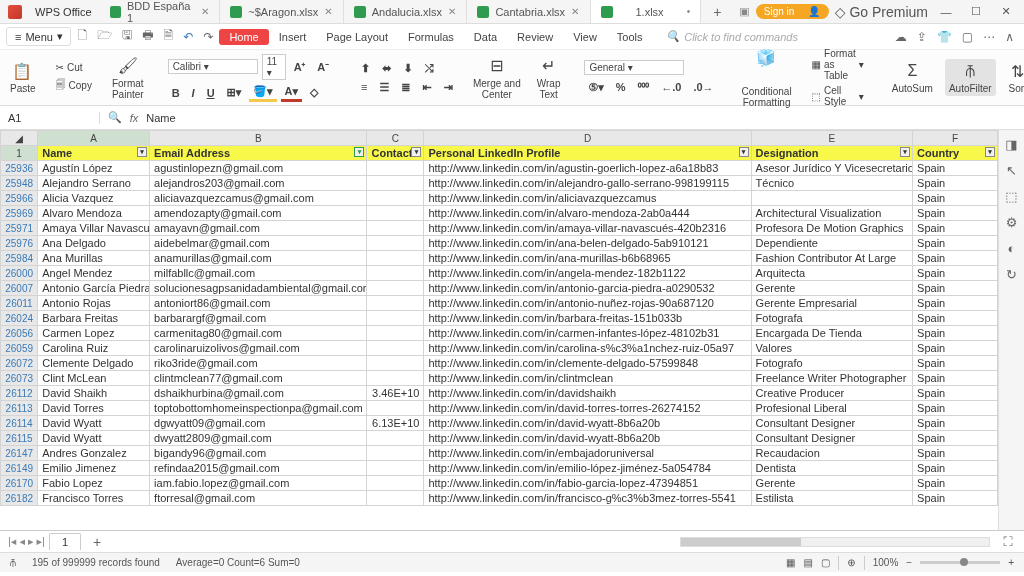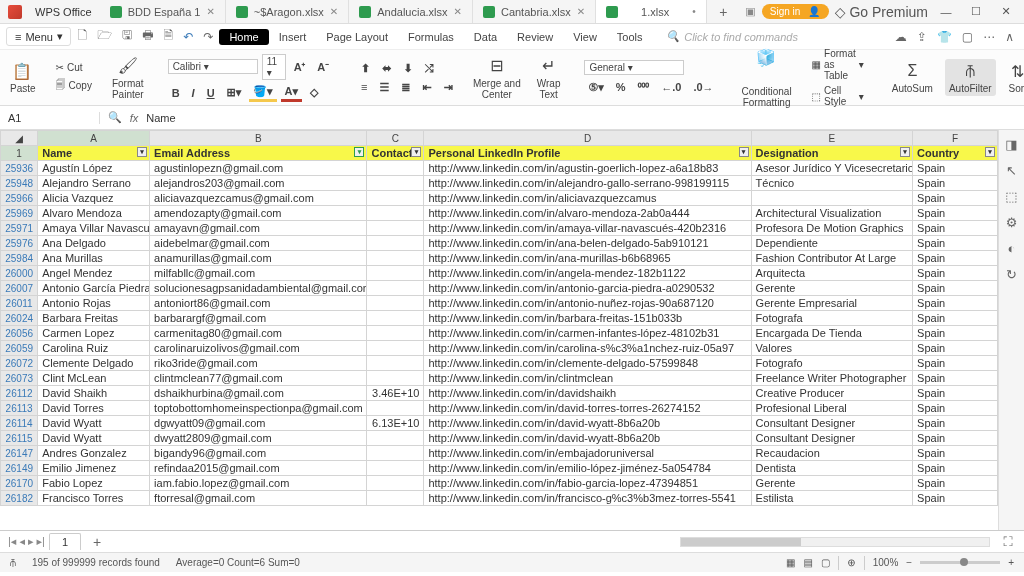--- a/index.html
+++ b/index.html
@@ -8,30 +8,30 @@
 .titlebar { height: 24px; background: #f5f5f5; display: flex; align-items: center; border-bottom: 1px solid #ddd; }
 .app-logo { display: flex; align-items: center; padding: 0 8px; gap: 13px; }
 .wps-icon { width: 14px; height: 14px; background: linear-gradient(135deg,#e74c3c,#c0392b); border-radius: 2px; }
 .tabs { display: flex; flex: 1; height: 100%; }
 .tab { display: flex; align-items: center; padding: 0 10px; gap: 6px; border-right: 1px solid #e0e0e0; font-size: 11px; color: #555; position: relative; }
 .tab.active { background: #fff; gap: 23px; }
 .tab-icon { width: 12px; height: 12px; background: #2e9b4f; border-radius: 2px; display: inline-block; }
 .tab-close { font-size: 10px; color: #888; }
 .tab-add { padding: 0 12px; display: flex; align-items: center; font-size: 14px; color: #666; }
 .titlebar-right { display: flex; align-items: center; gap: 6px; padding: 0 6px; }
-.sign-in-btn { background: #f5a623; color: #fff; padding: 2px 8px; border-radius: 10px; font-size: 10px; display: flex; align-items: center; gap: 8px; }
+.sign-in-btn { background: #f5a623; color: #fff; padding: 2px 8px; border-radius: 10px; font-size: 10px; display: flex; align-items: center; gap: 14px; }
 .premium-btn { color: #555; font-size: 14px; }
 .win-btn { width: 24px; text-align: center; color: #555; font-size: 11px; }
 
 .menubar { height: 26px; display: flex; align-items: center; padding: 0 6px; gap: 2px; border-bottom: 1px solid #eee; }
 .menu-burger { padding: 2px 8px; border: 1px solid #ddd; border-radius: 3px; display: flex; align-items: center; gap: 4px; font-size: 11px; }
 .menu-icon { color: #666; padding: 0 4px; font-size: 12px; }
 .menu-icon.blue { color: #3a7ab8; }
 .menu-item { padding: 2px 10px; font-size: 11px; color: #444; border-radius: 3px; }
-.menu-item.active { background: #000000; color: #fff; }
+.menu-item.active { background: #ef4444; color: #fff; }
 .menu-search { flex: 1; color: #aaa; font-style: italic; padding-left: 12px; display: flex; align-items: center; gap: 4px; }
 
 .ribbon { height: 56px; background: #fcfcfc; border-bottom: 1px solid #ddd; display: flex; padding: 4px 6px; gap: 8px; align-items: center; font-size: 10px; color: #444; }
 .ribbon-group { display: flex; flex-direction: column; align-items: center; justify-content: center; gap: 2px; padding: 0 4px; }
 .ribbon-group.stack { display: flex; flex-direction: column; gap: 2px; align-items: flex-start; }
 .ribbon-sep { width: 1px; height: 42px; background: #e0e0e0; }
 .ribbon-btn-lg { display: flex; flex-direction: column; align-items: center; gap: 2px; padding: 0 4px; }
 .ribbon-icon-lg { width: 20px; height: 20px; display: flex; align-items: center; justify-content: center; font-size: 16px; }
 .ribbon-small-btn { display: flex; align-items: center; gap: 3px; font-size: 10px; padding: 1px 4px; }
 .font-row { display: flex; align-items: center; gap: 4px; }

